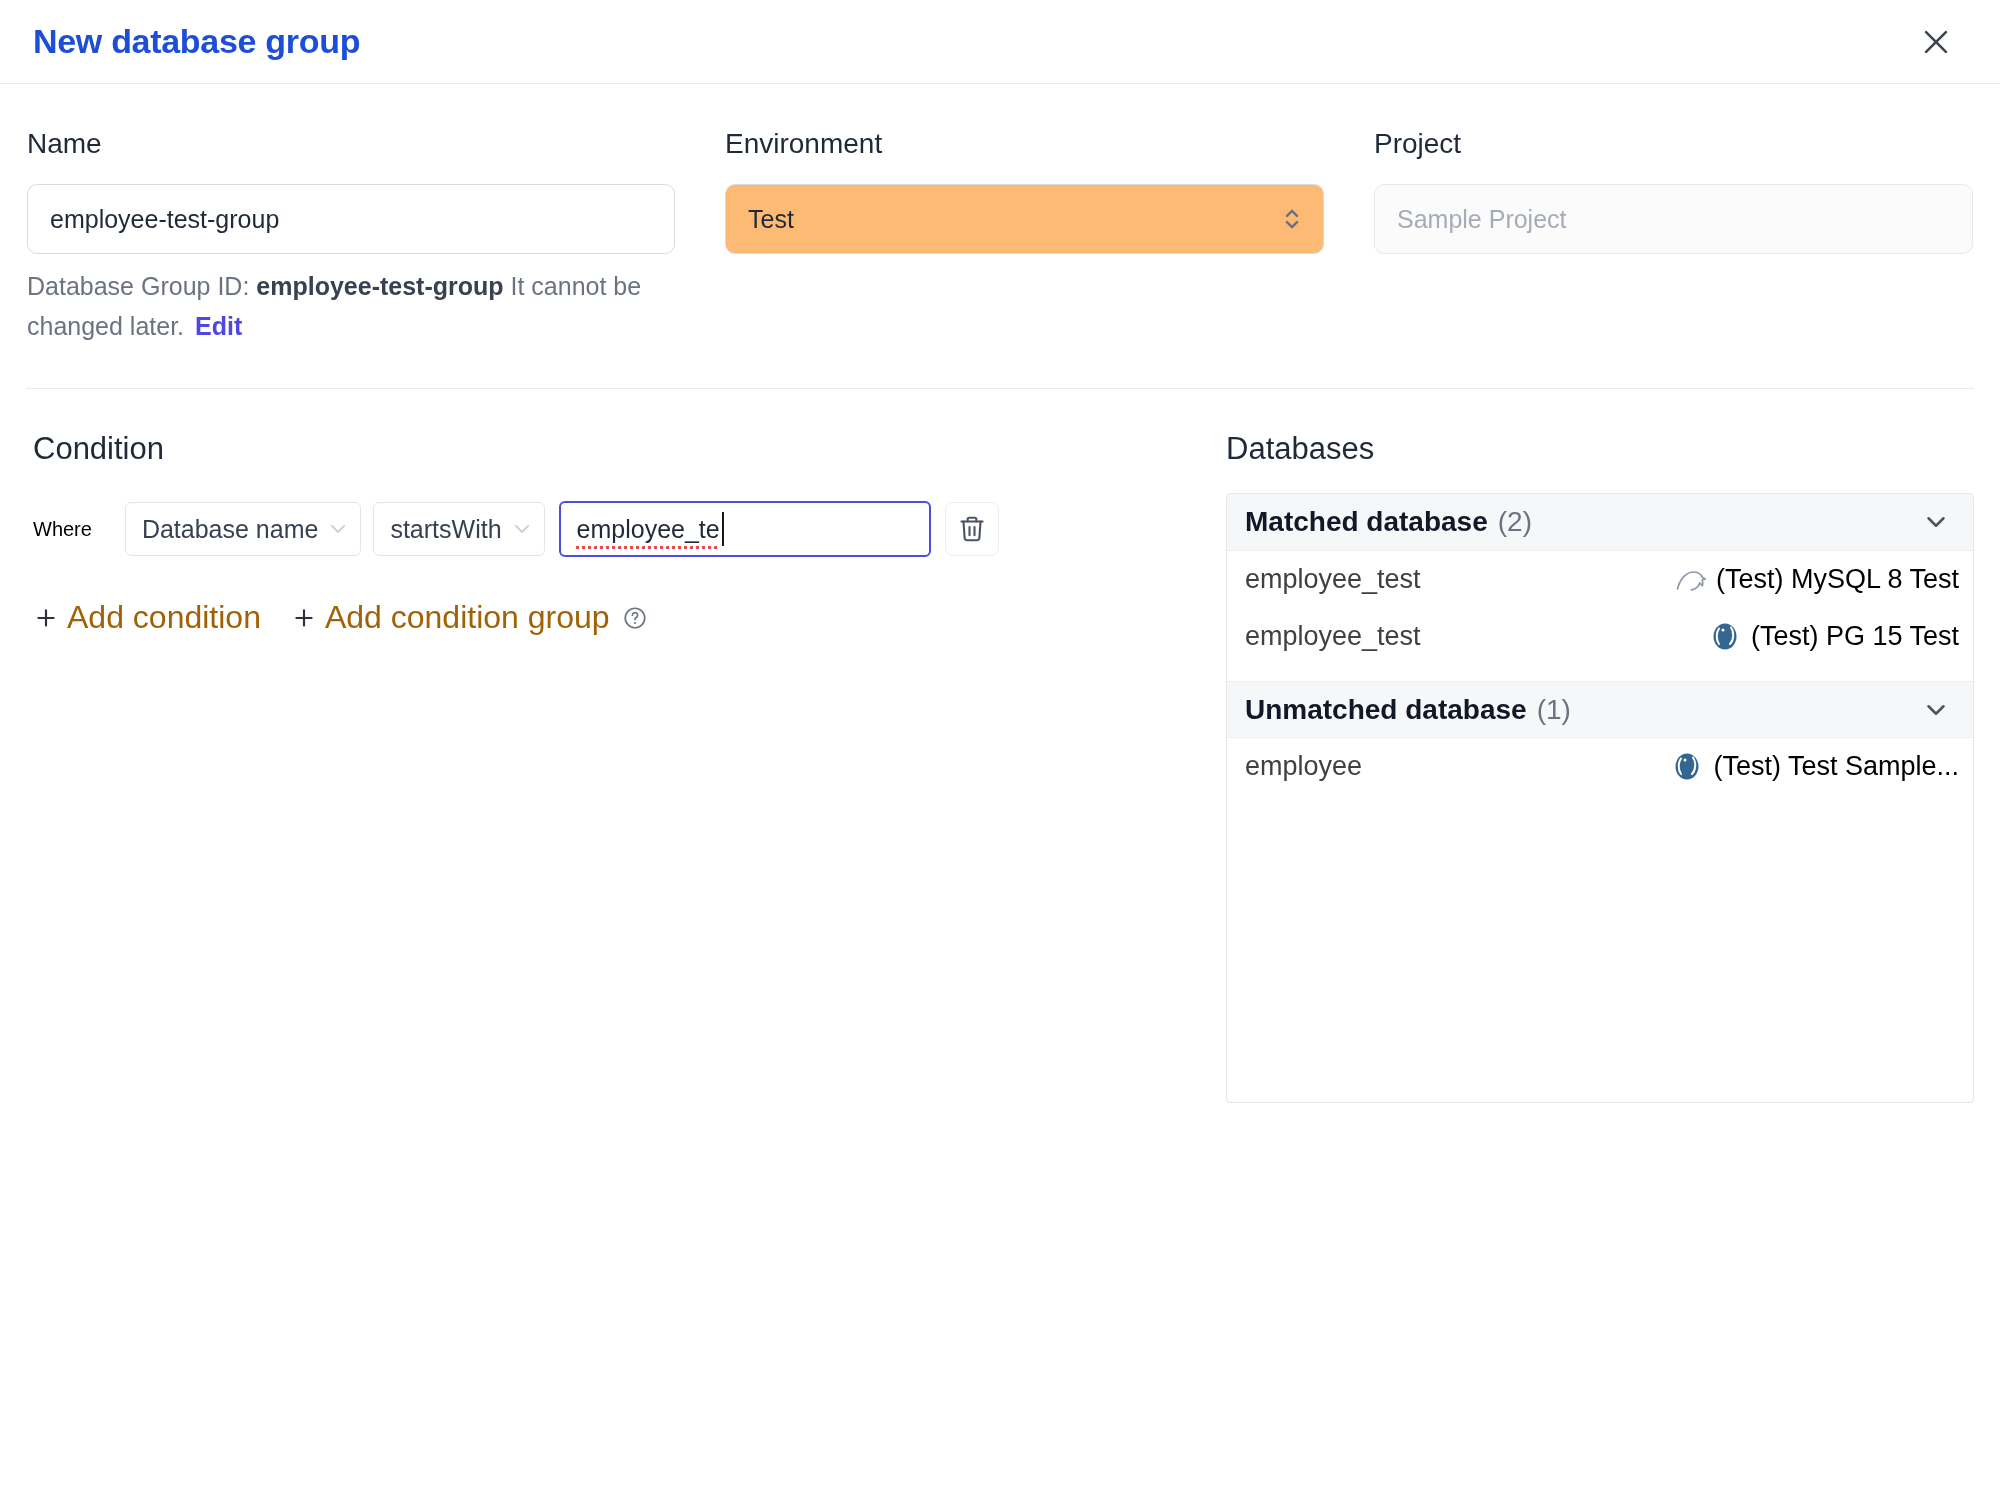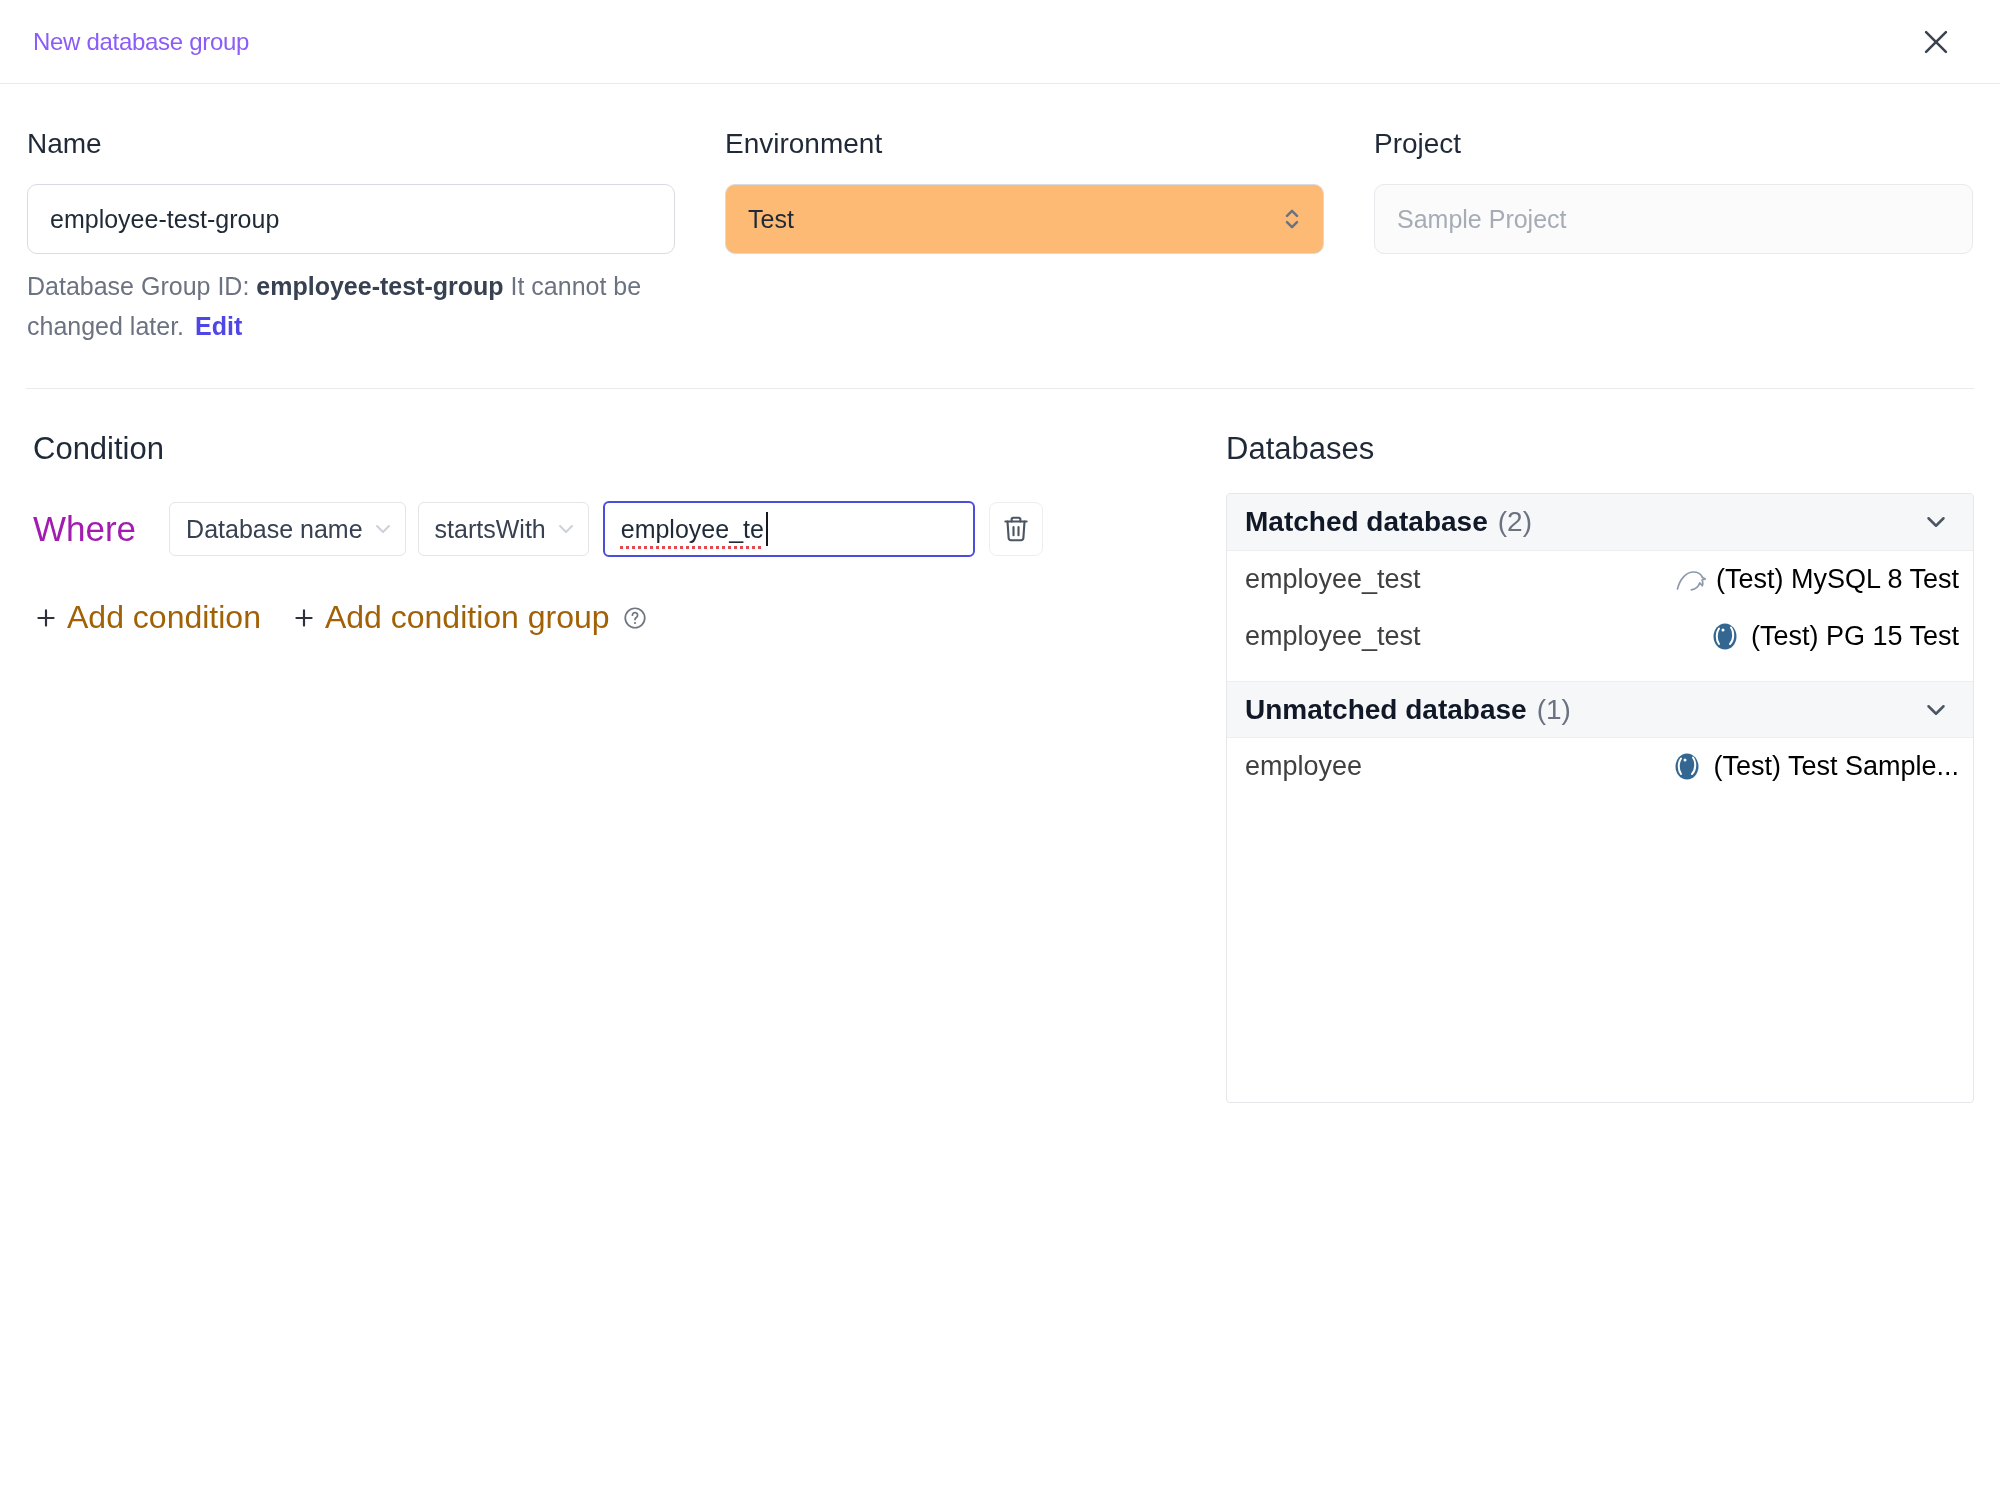--- a/index.html
+++ b/index.html
@@ -13,21 +13,21 @@
     overflow:hidden;
   }
 
   
   .dlg-header {
     height:84px;
     display:flex; align-items:center; justify-content:space-between;
     padding:0 42px 0 33px;
     border-bottom:1px solid #e8eaed;
   }
-  .dlg-title { font-size:24px; font-weight:400; color:#8b5cf6; letter-spacing:-0.3px; }
+  .dlg-title { font-size:34px; font-weight:700; color:#1d4ed8; letter-spacing:-0.3px; }
   .close-btn {
     width:44px; height:44px; border:none; background:none; cursor:pointer;
     display:flex; align-items:center; justify-content:center; padding:0;
   }
 
   
   .form-grid {
     display:grid;
     grid-template-columns:1fr 1fr 1fr;
     gap:50px;
@@ -86,21 +86,21 @@
   }
   .condition-col { flex:1; min-width:0; }
   .databases-col { width:748px; flex:none; }
 
   .section-heading { font-size:31px; font-weight:500; color:#1f2937; margin:0; }
 
   .cond-row {
     display:flex; align-items:center;
     margin-top:34px;
   }
-  .where-label { font-size:35px; color:#a21caf; margin-right:33px; }
+  .where-label { font-size:20px; color:#000000; margin-right:33px; }
   .cond-select {
     height:54px;
     border:1px solid #e3e5e9; border-radius:6px;
     display:flex; align-items:center; gap:8px;
     padding:0 10px 0 16px;
     font-size:25px; color:#374151;
     cursor:pointer; background:#fff;
     white-space:nowrap;
   }
   .cond-select + .cond-select { margin-left:12px; }

